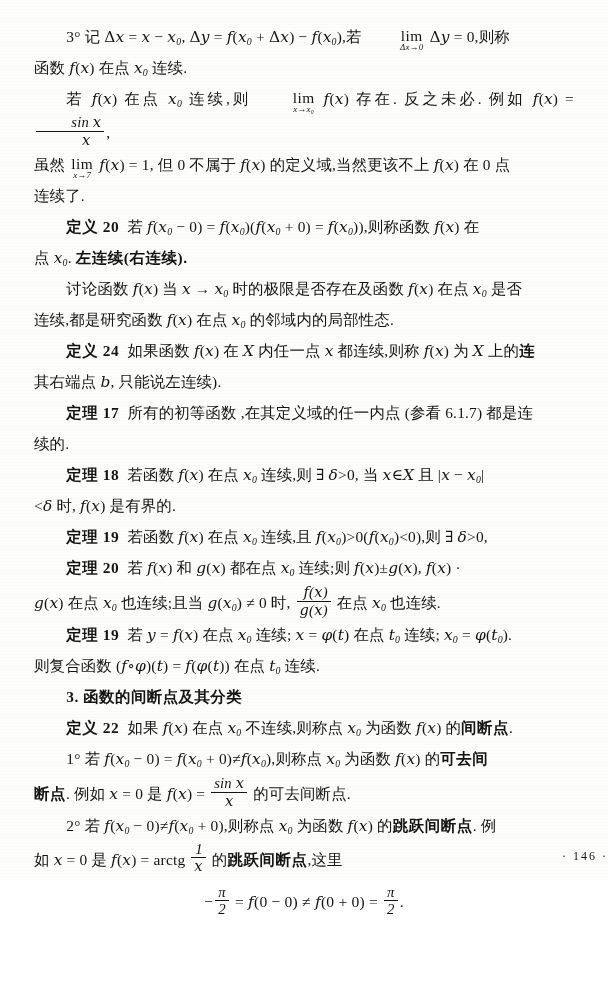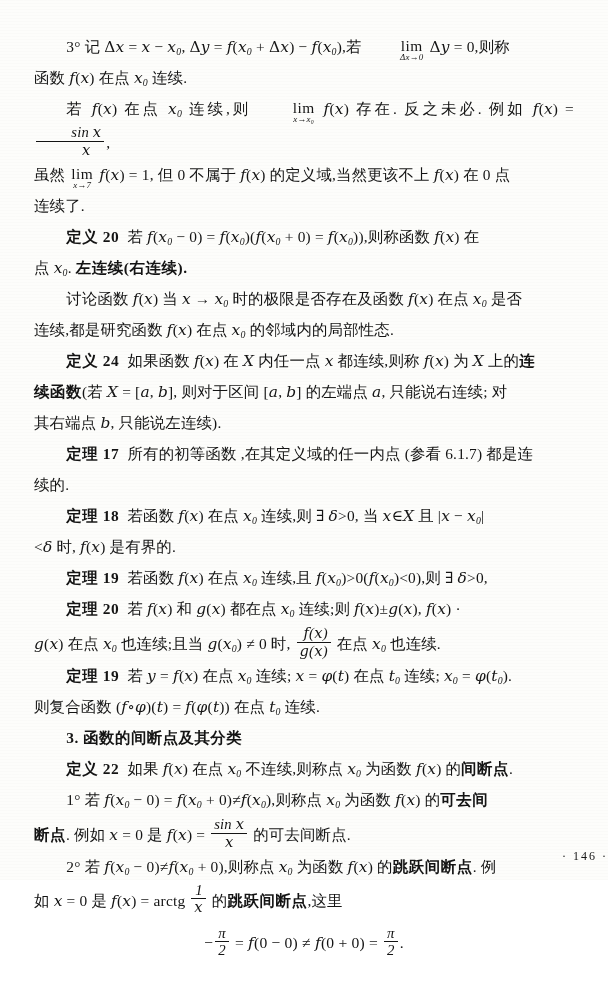--- a/index.html
+++ b/index.html
@@ -12,21 +12,21 @@
     height: 1000px;
     font-family: "Liberation Serif", "DejaVu Serif", serif;
     color: #141414;
     position: relative;
     overflow: hidden;
   }
   .page {
     width: 608px;
     height: 880px;
     box-sizing: border-box;
-    padding: 32px 34px 0 34px;
+    padding: 22px 34px 0 34px;
     position: relative;
     
     background:
       repeating-linear-gradient(0deg, rgba(0,0,0,0.012) 0px, rgba(0,0,0,0.012) 1px, rgba(255,255,255,0) 1px, rgba(255,255,255,0) 3px),
       #fdfdfb;
   }
   .body-text {
     font-size: 15.4px;
     line-height: 1.95;
     text-align: justify;
@@ -147,23 +147,20 @@
     </p>
     <p>
       连续,都是研究函数 <span class="m">f</span>(<span class="m">x</span>) 在点 <span class="m">x</span><sub>0</sub> 的邻域内的局部性态.
     </p>
 
     <p class="ind">
       <span class="term">定义 24</span>
       &nbsp;如果函数 <span class="m">f</span>(<span class="m">x</span>) 在 <span class="m">X</span> 内任一点 <span class="m">x</span> 都连续,则称 <span class="m">f</span>(<span class="m">x</span>) 为 <span class="m">X</span> 上的<span class="term">连</span>
     </p>
     <p>
-      <span class="term">续函数</span>(若 <span class="m">X</span> = [<span class="m">a</span>, <span class="m">b</span>], 则对于区间 [<span class="m">a</span>, <span class="m">b</span>] 的左端点 <span class="m">a</span>, 只能说右连续; 对
-    </p>
-    <p>
       其右端点 <span class="m">b</span>, 只能说左连续).
     </p>
 
     <p class="ind">
       <span class="term">定理 17</span>
       &nbsp;所有的初等函数 ,在其定义域的任一内点 (参看 6.1.7) 都是连
     </p>
     <p>续的.</p>
 
 

